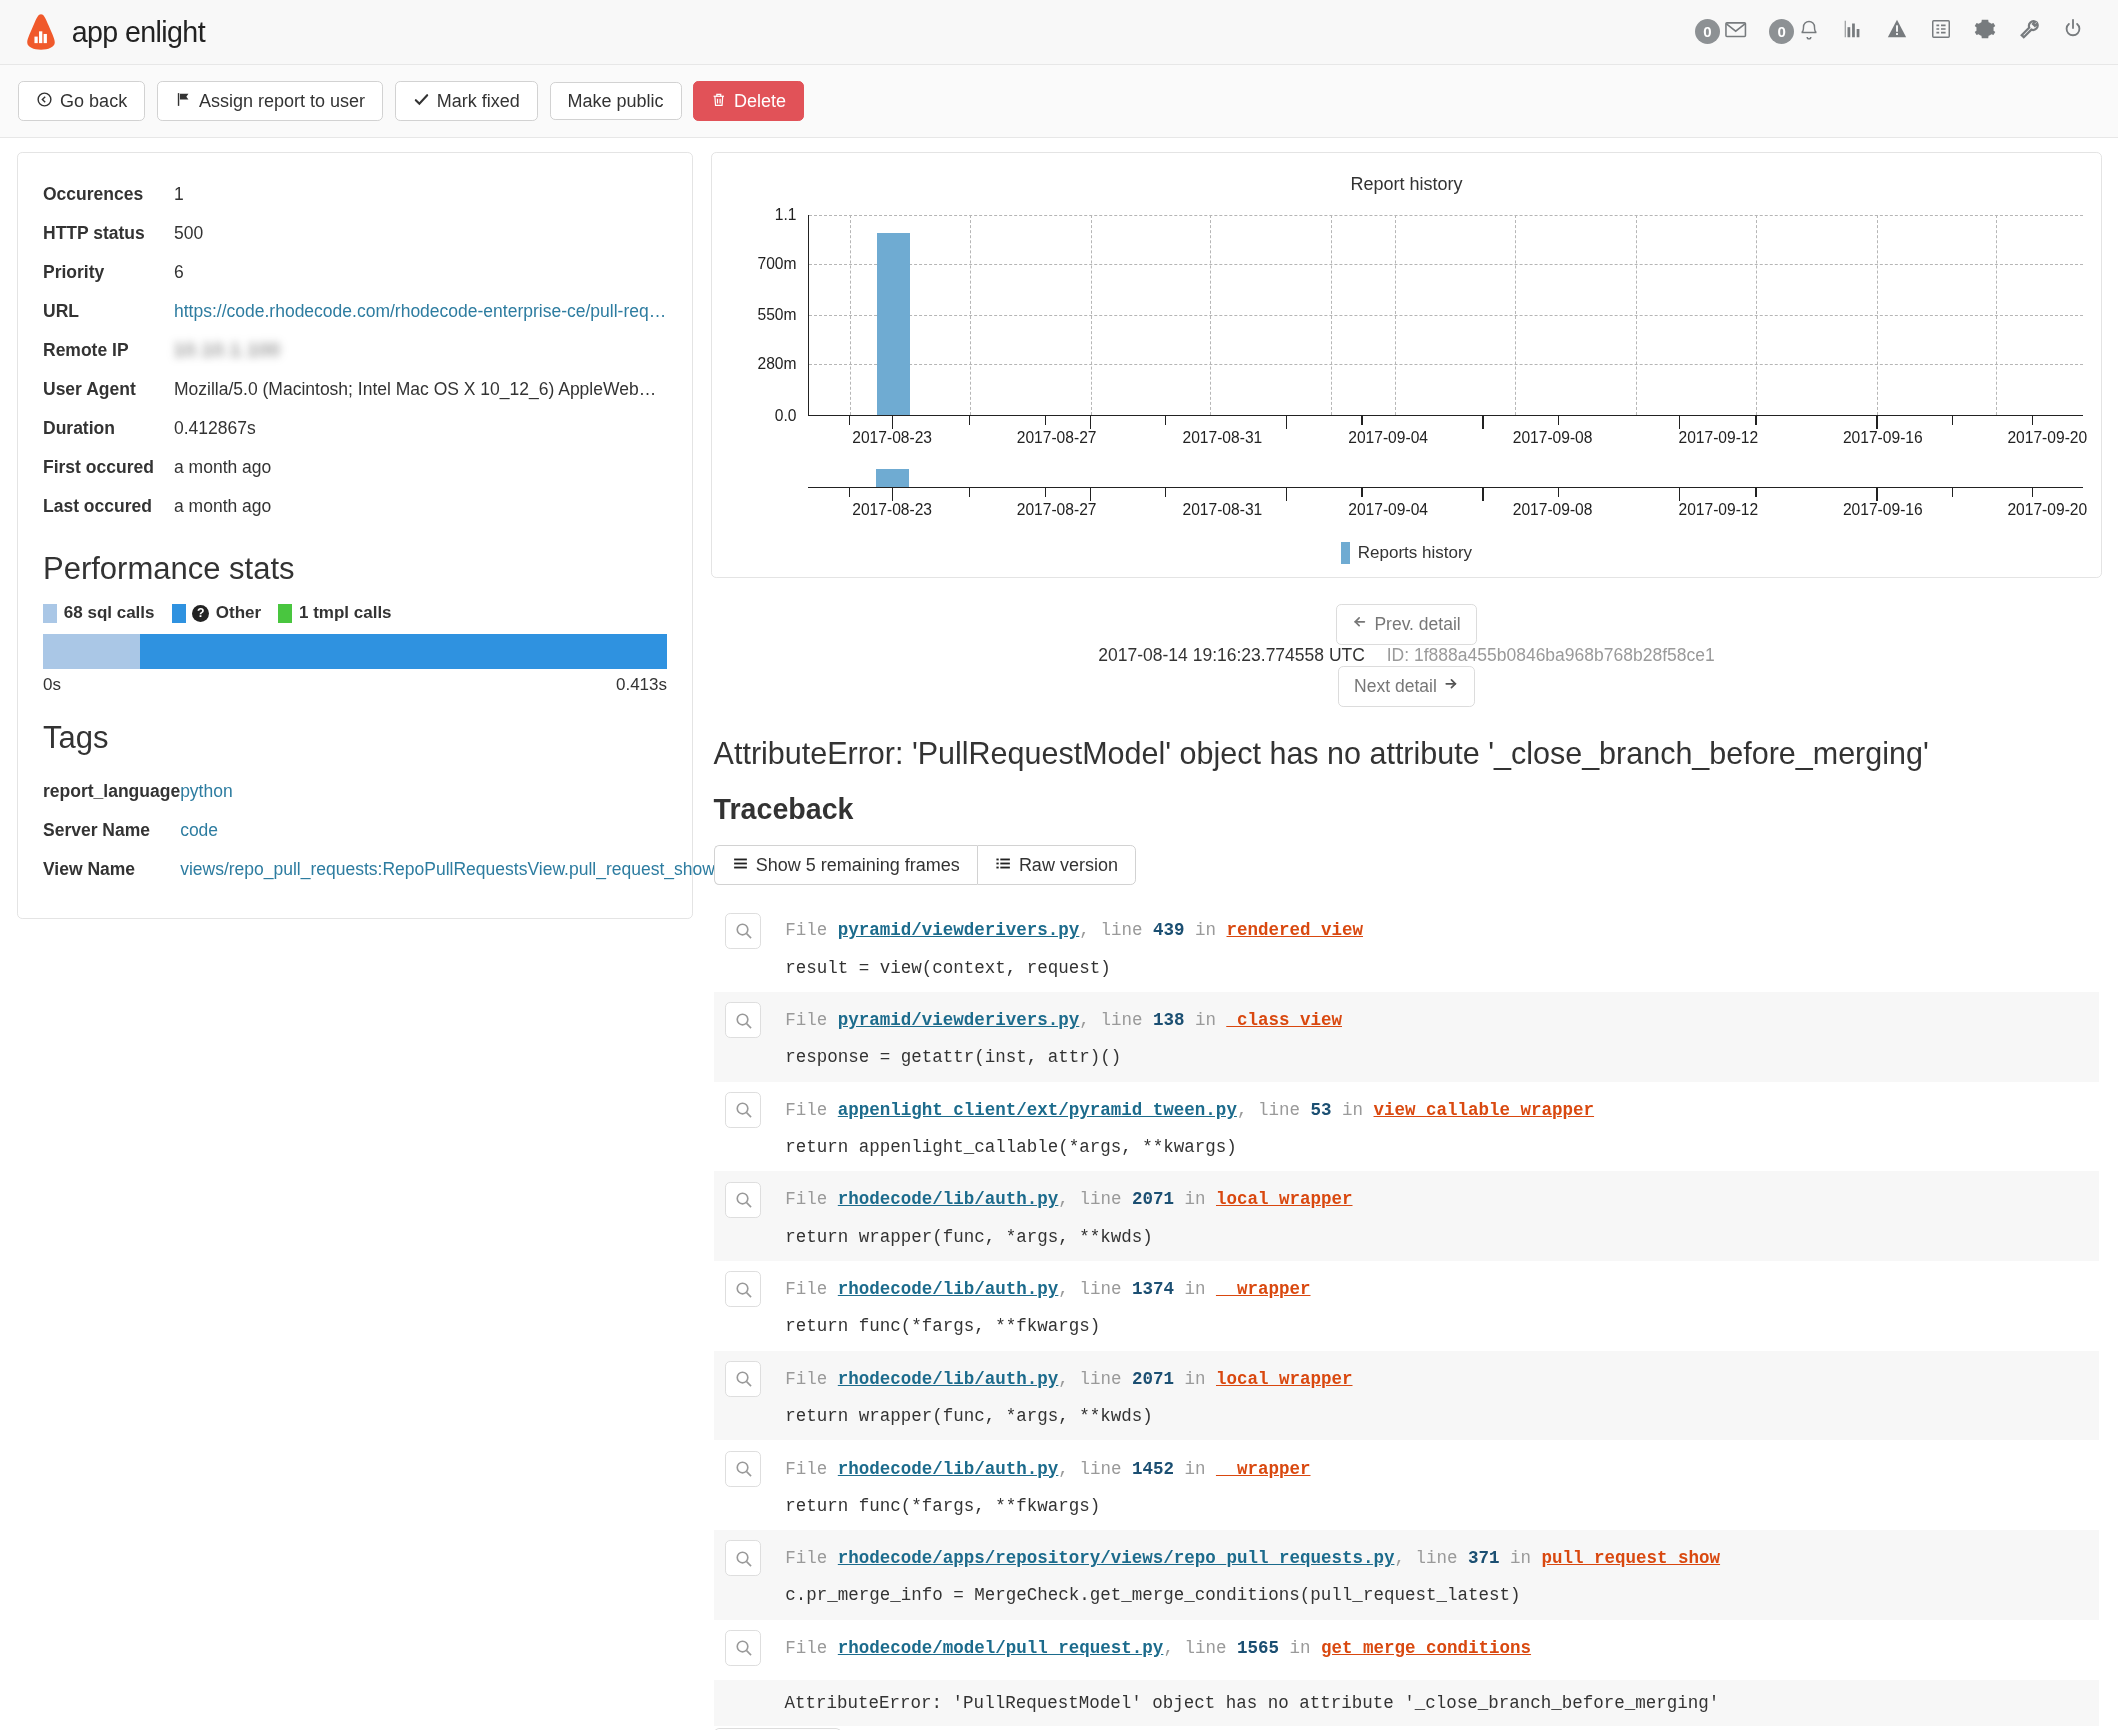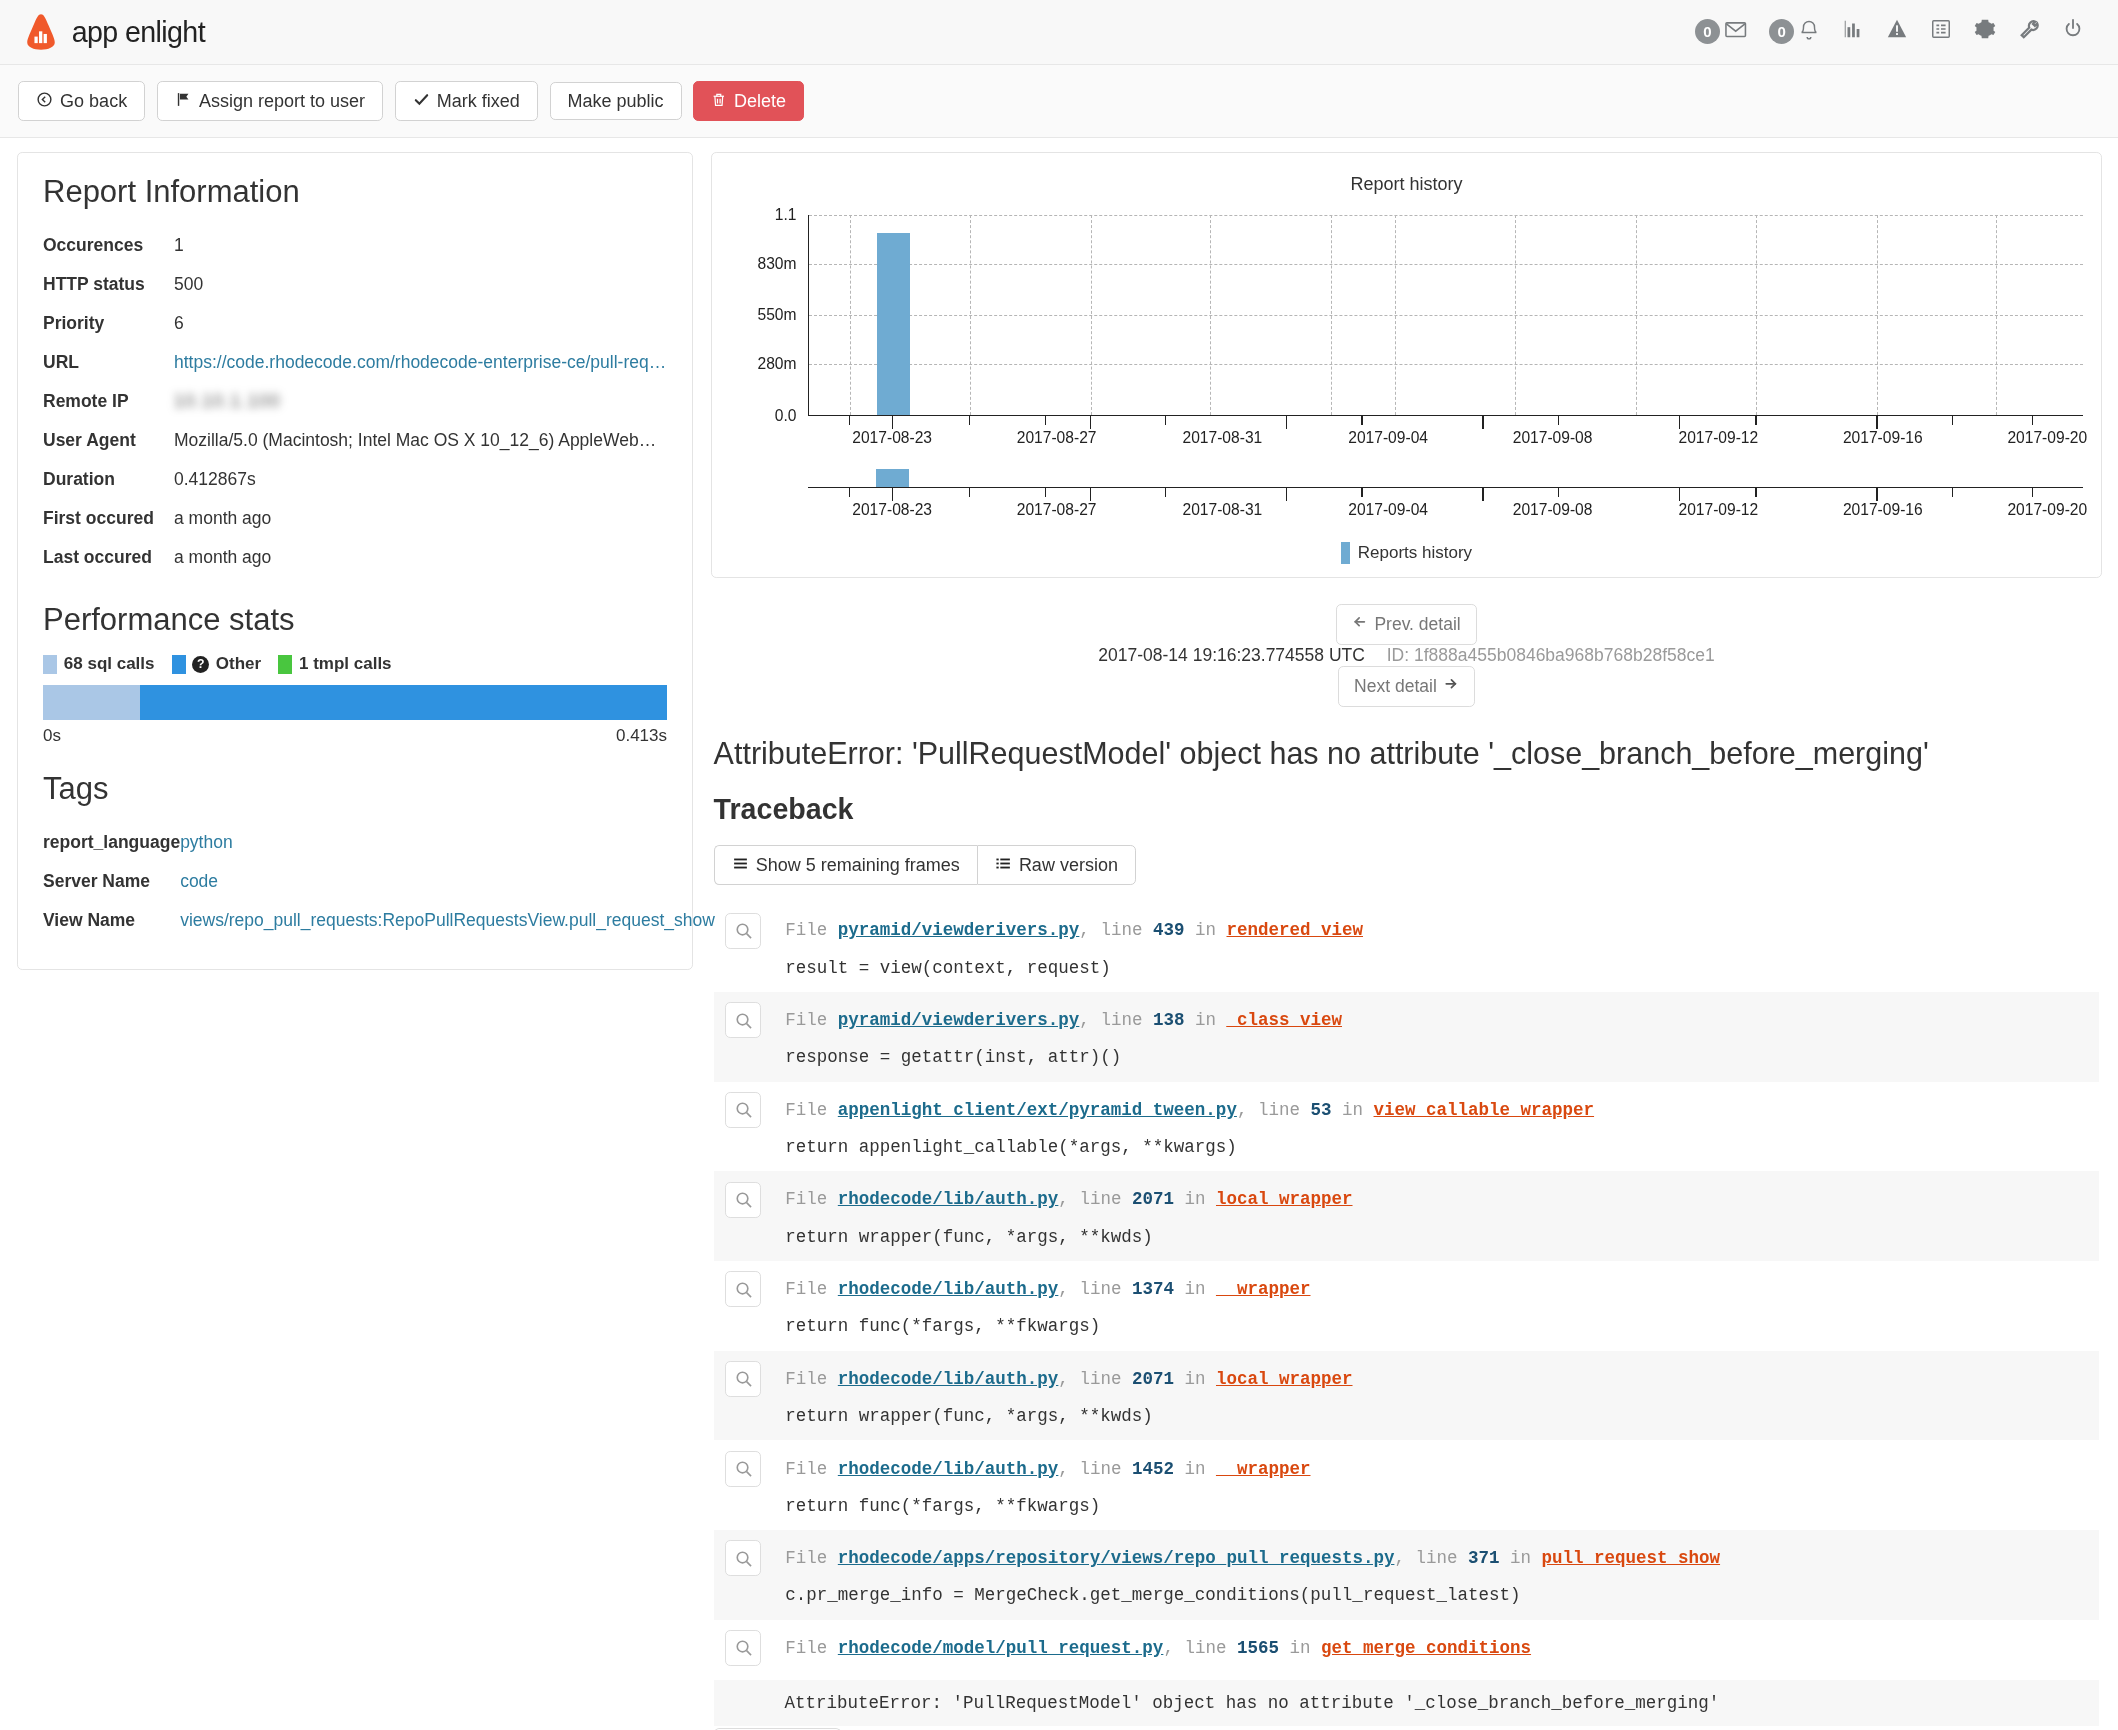--- a/index.html
+++ b/index.html
@@ -279,21 +279,20 @@
         </svg>
     </span>
     <span>Delete</span>
   </button>
 </div>
 
 <div class="page">
 
   <div class="left-col panel">
     <div class="left-inner">
-      <h2 class="sec">Report Information</h2>
 
       <table class="kv">
         <tbody>
             <tr>
           <td class="k">Occurences</td>
           <td class="v">1</td>
         </tr>
         <tr>
           <td class="k">HTTP status</td>
           <td class="v">500</td>
@@ -383,21 +382,21 @@
   </div>
 
   <div class="right-col">
 
     <div class="panel chart-card">
       <div class="chart-title">Report history</div>
 
       <div class="chart-wrap">
         <div class="ylabels">
           <span style="top:0%">1.1</span>
-          <span style="top:24.5%">830m</span>
+          <span style="top:24.5%">700m</span>
           <span style="top:50%">550m</span>
           <span style="top:74.5%">280m</span>
           <span style="top:100%">0.0</span>
         </div>
 
         <div class="plot">
           <i class="hgrid" style="top:0%"></i>
           <i class="hgrid" style="top:24.5%"></i>
           <i class="hgrid" style="top:50%"></i>
           <i class="hgrid" style="top:74.5%"></i>

